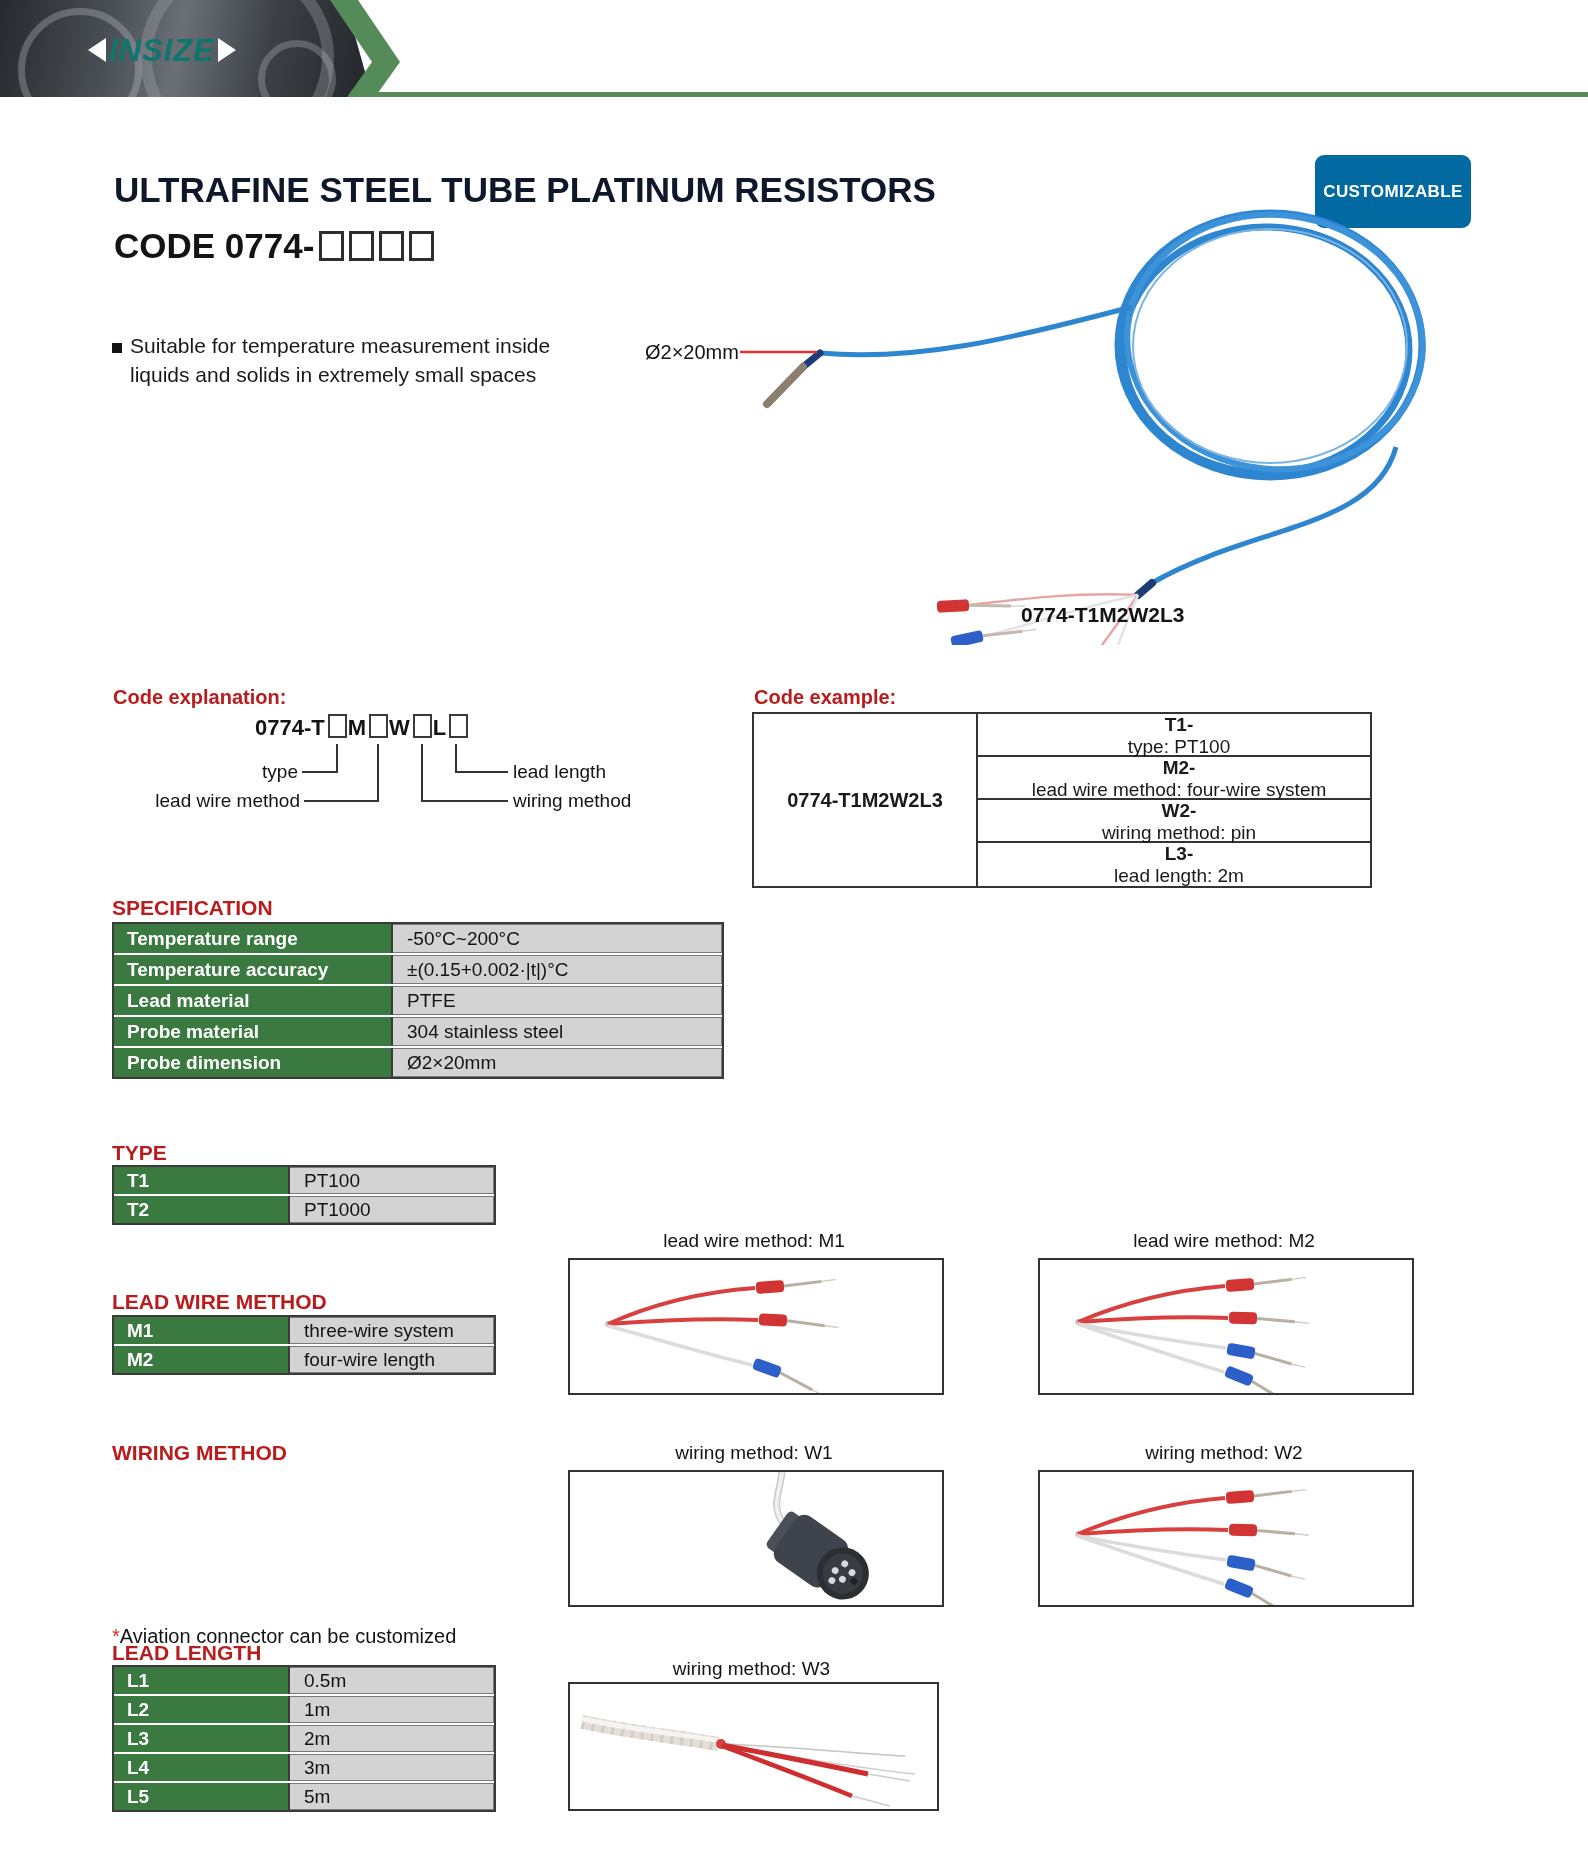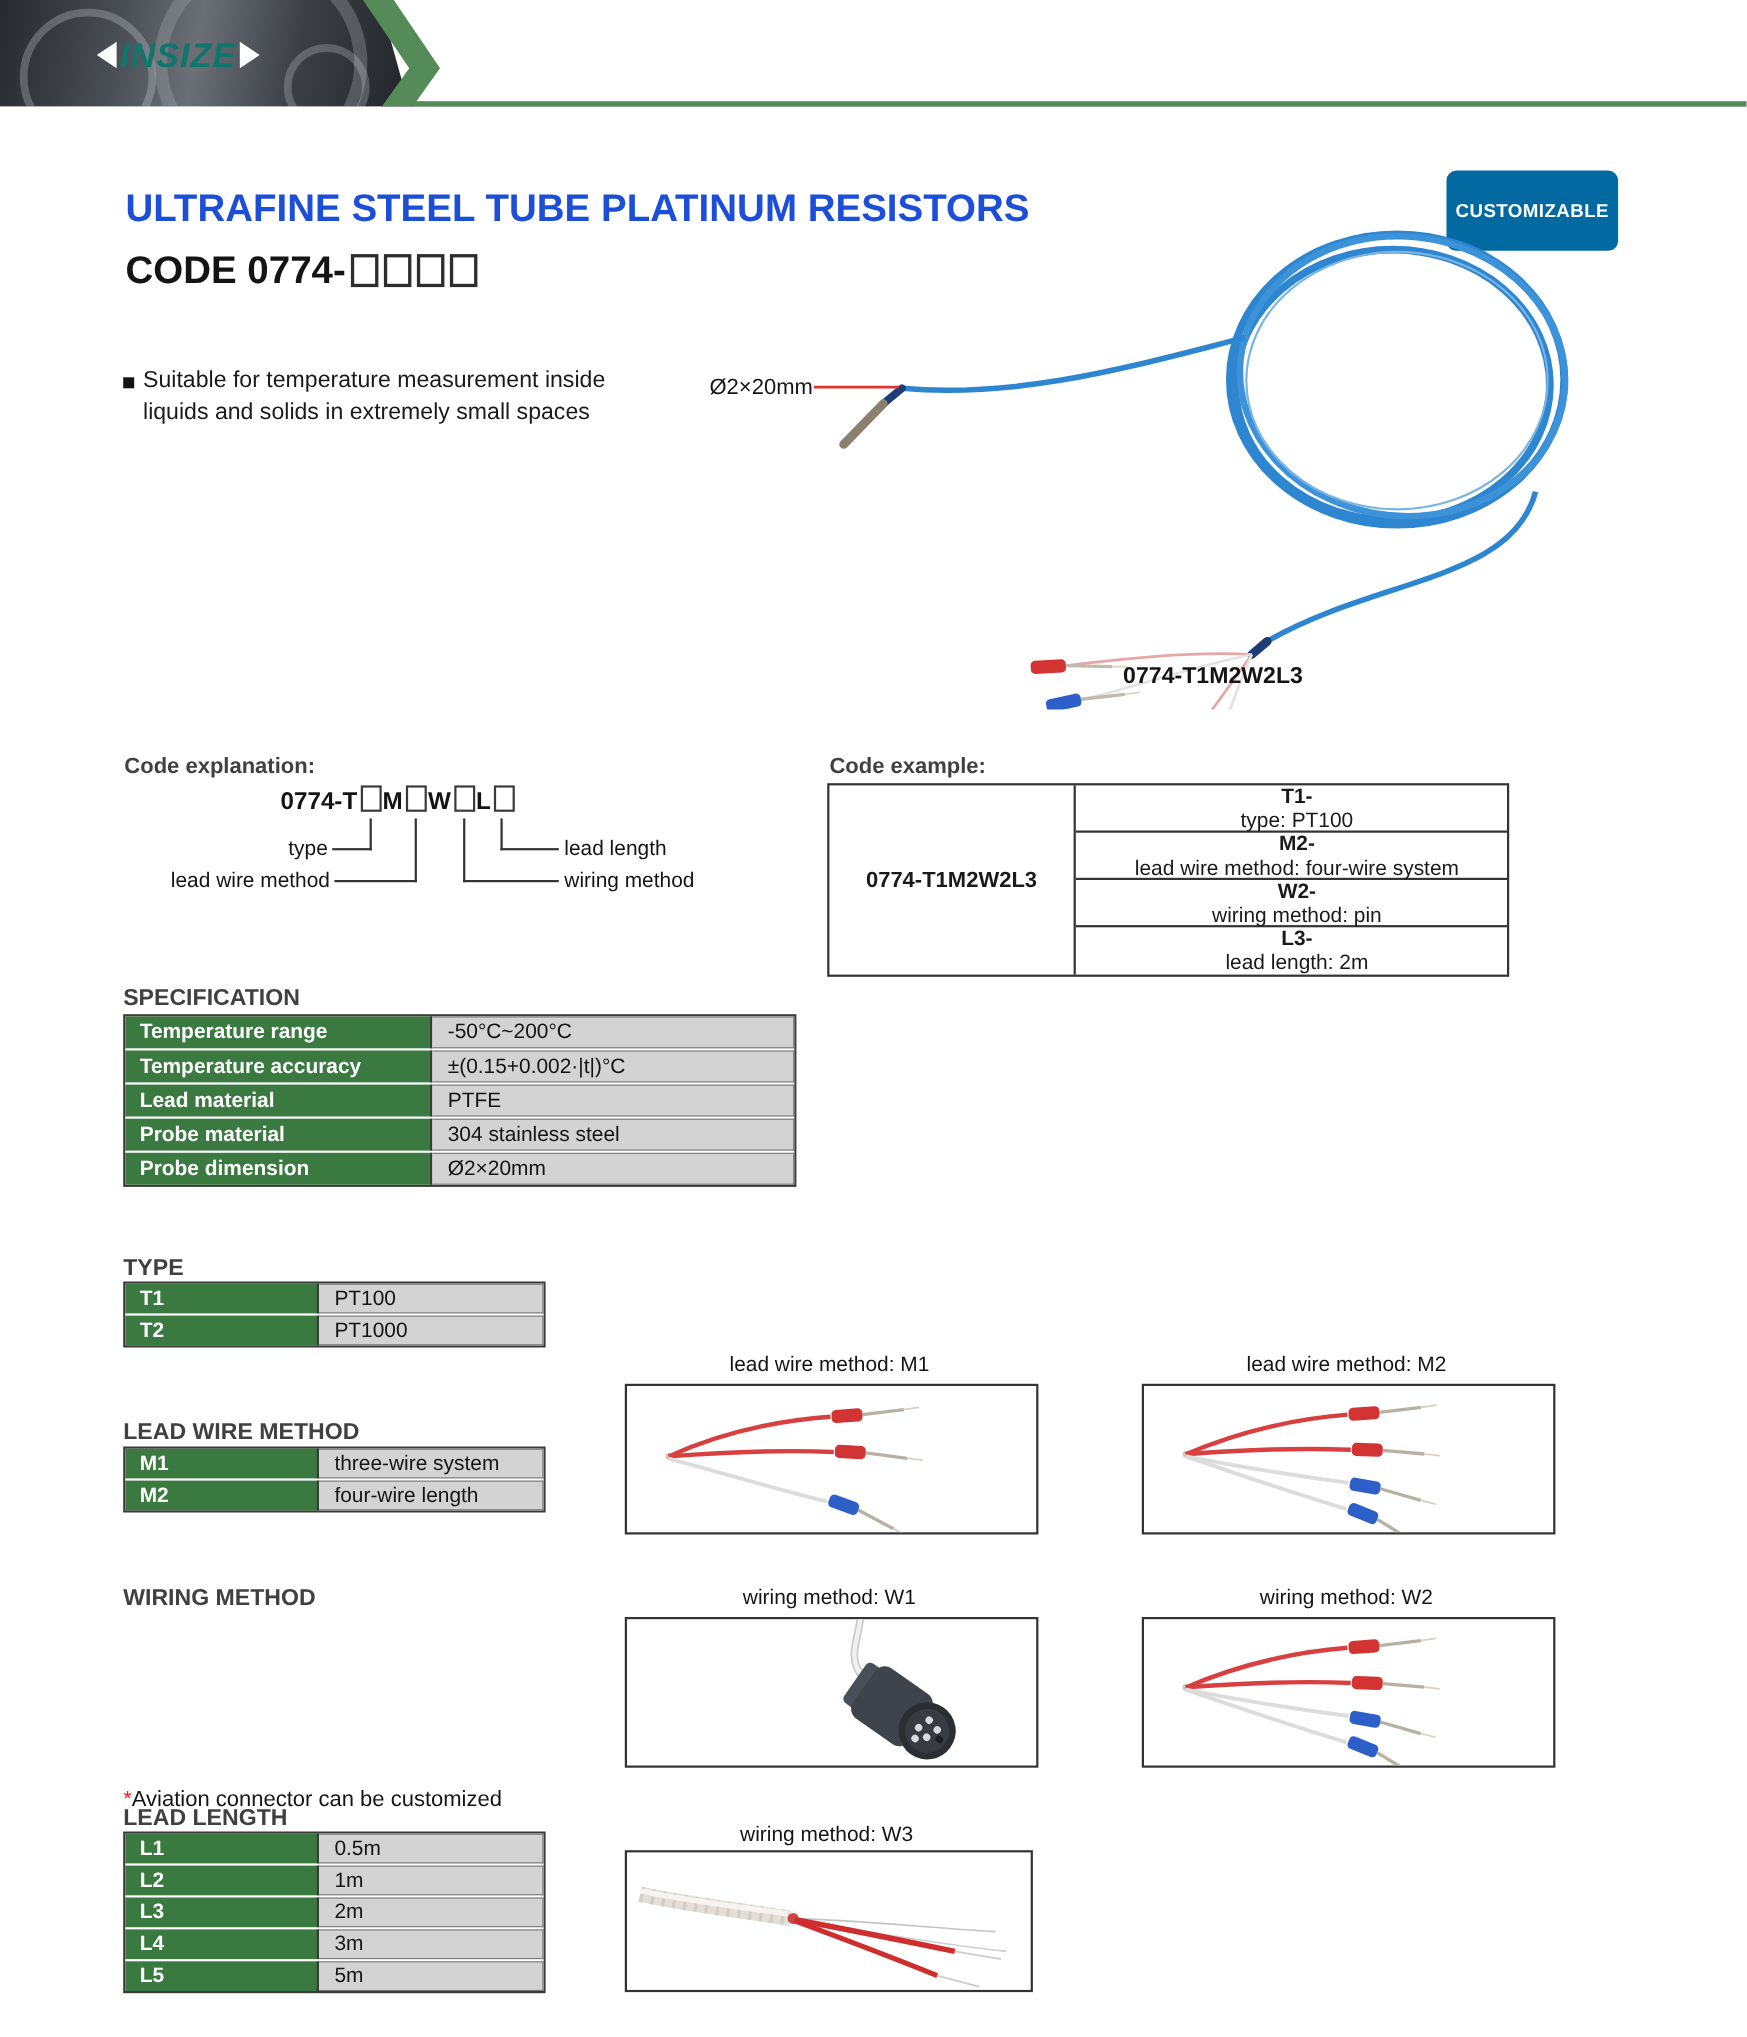--- a/index.html
+++ b/index.html
@@ -22,38 +22,38 @@
     position:absolute; left:300px; top:0; width:100px; height:97px; background:#558b58;
     clip-path:polygon(30% 0,58% 0,100% 64%,75% 100%,47% 100%,72% 64%);
   }
   .hdr-line { position:absolute; left:372px; top:92px; width:1216px; height:5px; background:#558b58; }
   .logo { position:absolute; left:88px; top:26px; height:48px; display:flex; align-items:center; gap:3px; }
   .tri { width:0; height:0; }
   .tri-l { border-top:12px solid transparent; border-bottom:12px solid transparent; border-right:18px solid #fff; }
   .tri-r { border-top:12px solid transparent; border-bottom:12px solid transparent; border-left:18px solid #fff; }
   .logo-text { color:#0f766e; font-weight:bold; font-style:italic; font-size:31px; letter-spacing:1px; line-height:1; }
   
-  .title-1 { position:absolute; left:114px; top:170px; font-size:35px; font-weight:bold; color:#1d4ed8; letter-spacing:0; }
+  .title-1 { position:absolute; left:114px; top:170px; font-size:35px; font-weight:bold; color:#0f172a; letter-spacing:0; }
   .title-2 { position:absolute; left:114px; top:226px; font-size:35px; font-weight:bold; color:#141414; display:flex; align-items:center; }
   .code-sq { display:inline-block; width:19px; height:24px; border:3px solid #2d2d2d; margin-left:5px; background:#fff; }
   .badge {
     position:absolute; left:1315px; top:155px; width:156px; height:73px; background:#0369a1;
     border-radius:9px; color:#fff; font-weight:bold; font-size:17px; letter-spacing:0.4px;
     display:flex; align-items:center; justify-content:center;
   }
   
   .bullet-marker { position:absolute; left:112px; top:343px; width:10px; height:10px; background:#141414; }
   .bullet-l1 { position:absolute; left:130px; top:334px; font-size:21px; }
   .bullet-l2 { position:absolute; left:130px; top:363px; font-size:21px; }
   
   .prod-svg { position:absolute; left:640px; top:195px; width:900px; height:450px; }
   .dim-label { position:absolute; left:645px; top:341px; width:92px; text-align:right; font-size:20px; color:#141414; }
   .prod-caption { position:absolute; left:1021px; top:603px; font-size:21px; font-weight:bold; color:#141414; }
   
-  .sub-h { position:absolute; font-size:20px; font-weight:bold; color:#404040; }
+  .sub-h { position:absolute; font-size:20px; font-weight:bold; color:#b91c1c; }
   .code-line { position:absolute; left:255px; top:714px; font-size:22px; font-weight:bold; color:#141414; }
   .code-box { display:inline-block; width:15px; height:20px; border:2px solid #3a3a3a; margin:0 1px 0 3px; vertical-align:-3px; background:#fff; }
   .cline { position:absolute; background:#333; }
   .diag-lbl { position:absolute; font-size:19px; color:#141414; }
   
   .ce-table { position:absolute; left:752px; top:712px; width:616px; border:2px solid #333; display:flex; background:#fff; }
   .ce-left { width:222px; border-right:2px solid #333; display:flex; align-items:center; justify-content:center; font-weight:bold; font-size:20px; }
   .ce-right { flex:1; display:flex; flex-direction:column; }
   .ce-row { height:43px; border-bottom:2px solid #333; display:flex; align-items:center; padding-left:10px; font-size:19px; box-sizing:border-box;flex-direction:column; }
   .ce-row:last-child { border-bottom:none; }

